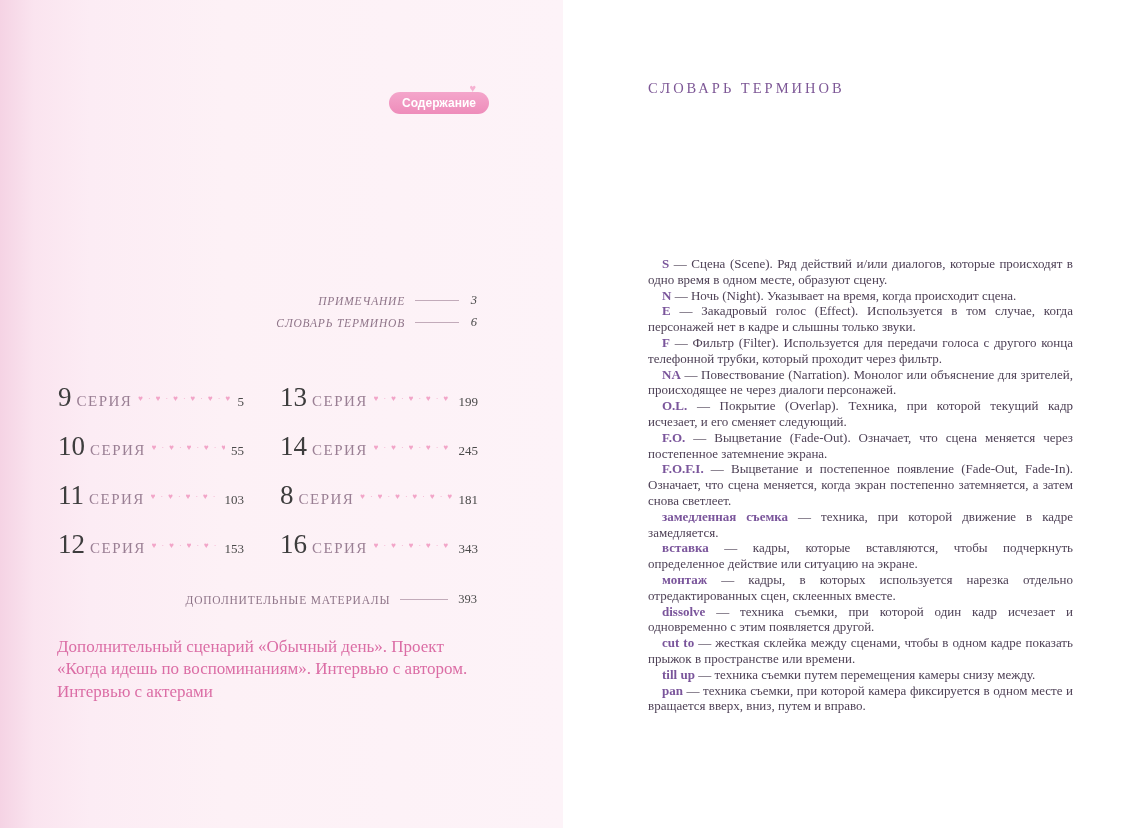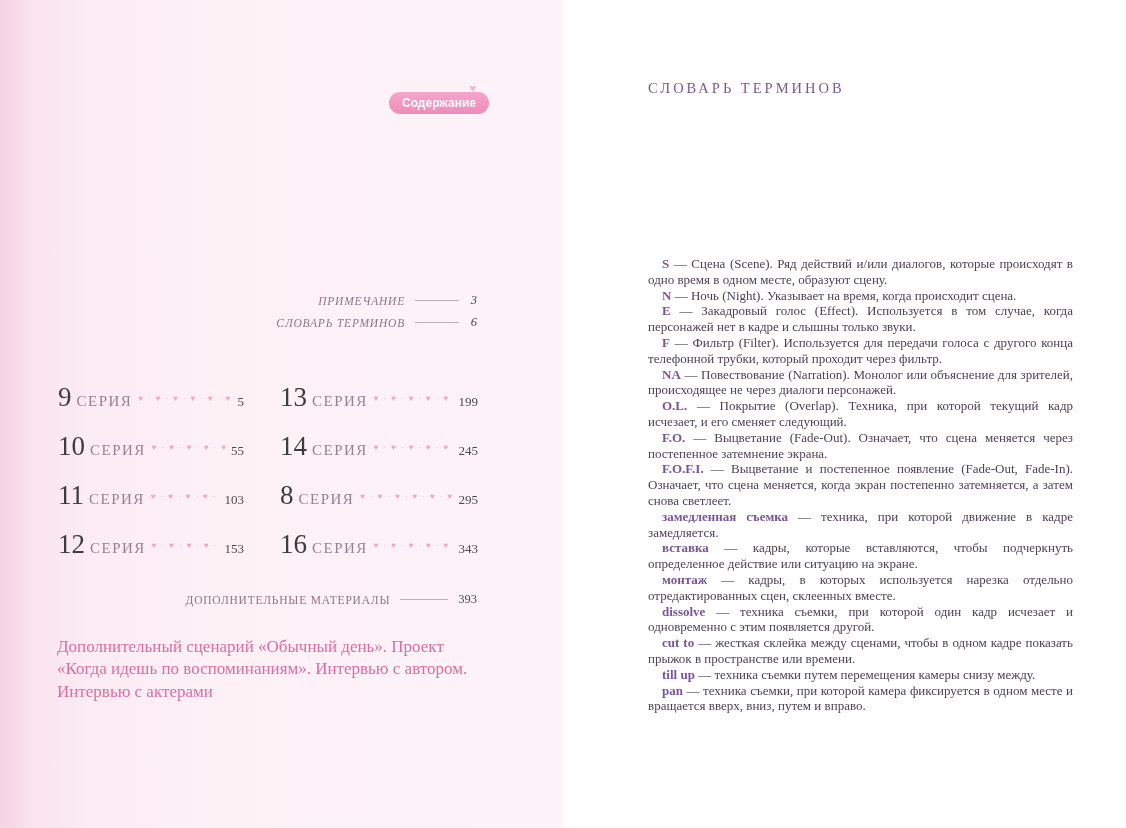--- a/index.html
+++ b/index.html
@@ -220,21 +220,21 @@
       <div class="series-entry">
         <span class="series-num">11</span>
         <span class="series-label">СЕРИЯ</span>
         <span class="series-hearts">♥ · ♥ · ♥ · ♥ · ♥ · ♥ · ♥</span>
         <span class="series-page">103</span>
       </div>
       <div class="series-entry">
         <span class="series-num">8</span>
         <span class="series-label">СЕРИЯ</span>
         <span class="series-hearts">♥ · ♥ · ♥ · ♥ · ♥ · ♥ · ♥</span>
-        <span class="series-page">295</span>
+        <span class="series-page">181</span>
       </div>
 
       <div class="series-entry">
         <span class="series-num">12</span>
         <span class="series-label">СЕРИЯ</span>
         <span class="series-hearts">♥ · ♥ · ♥ · ♥ · ♥ · ♥ · ♥</span>
         <span class="series-page">153</span>
       </div>
       <div class="series-entry">
         <span class="series-num">16</span>

